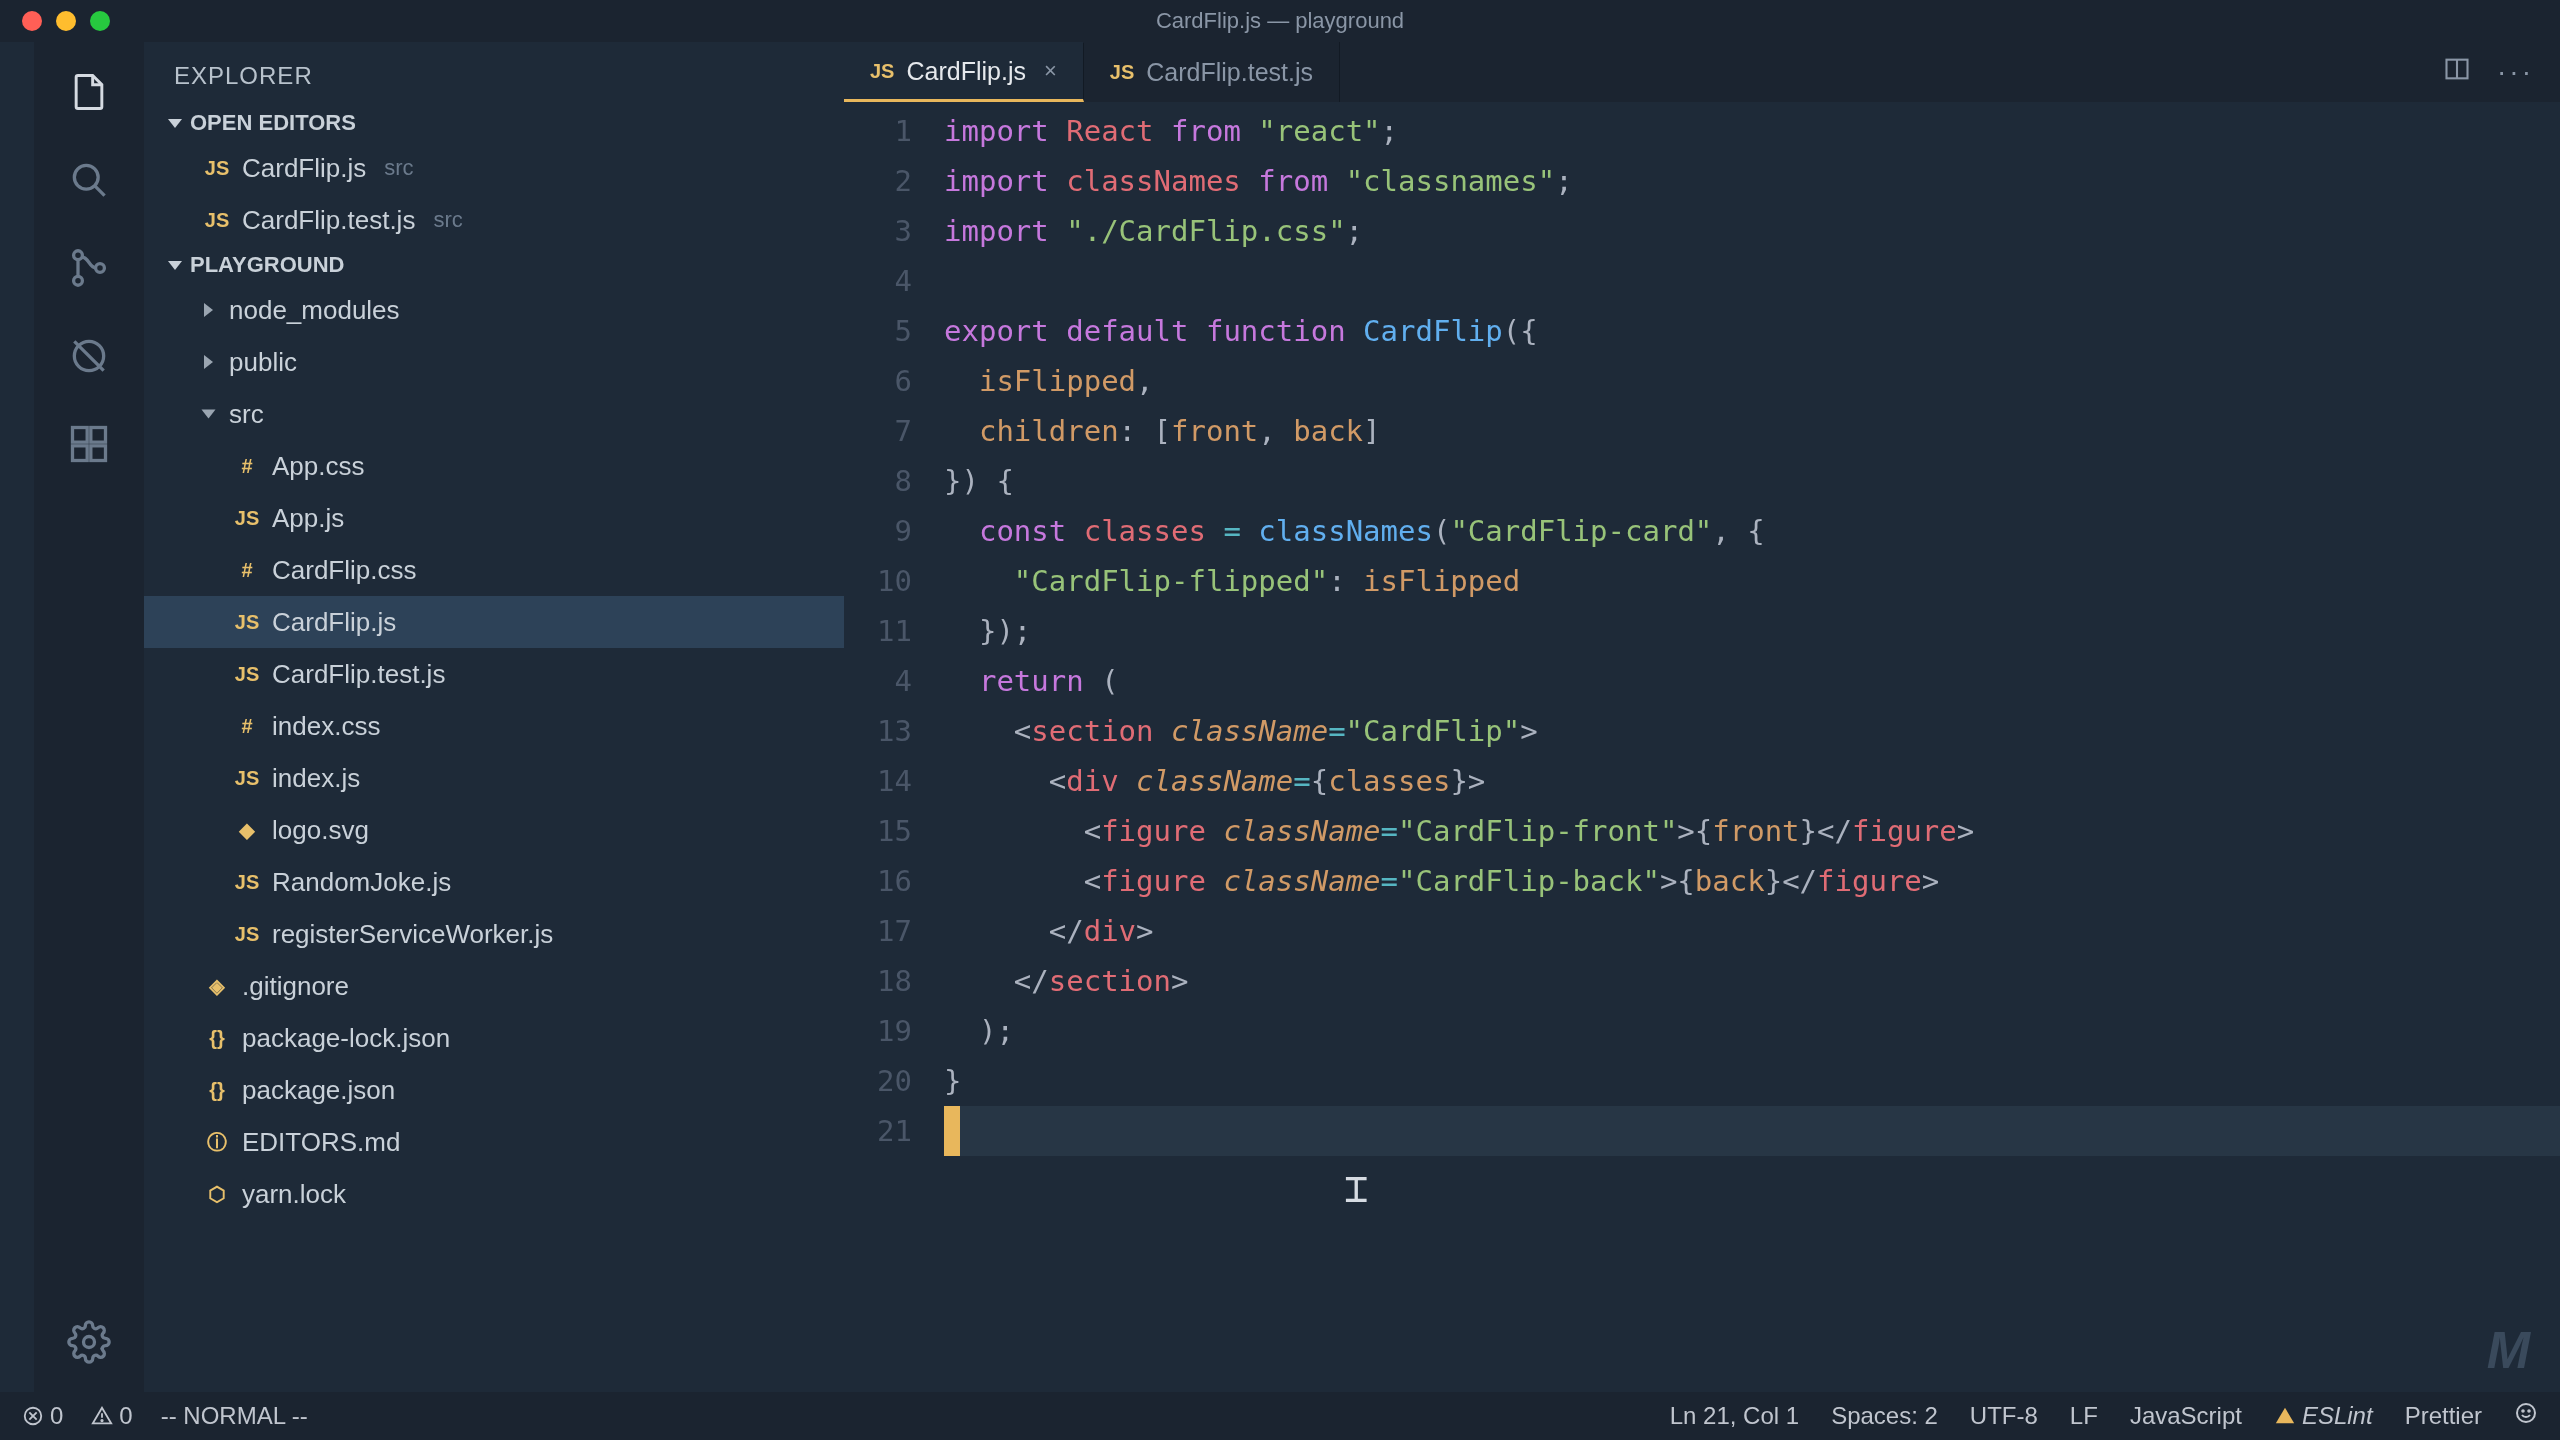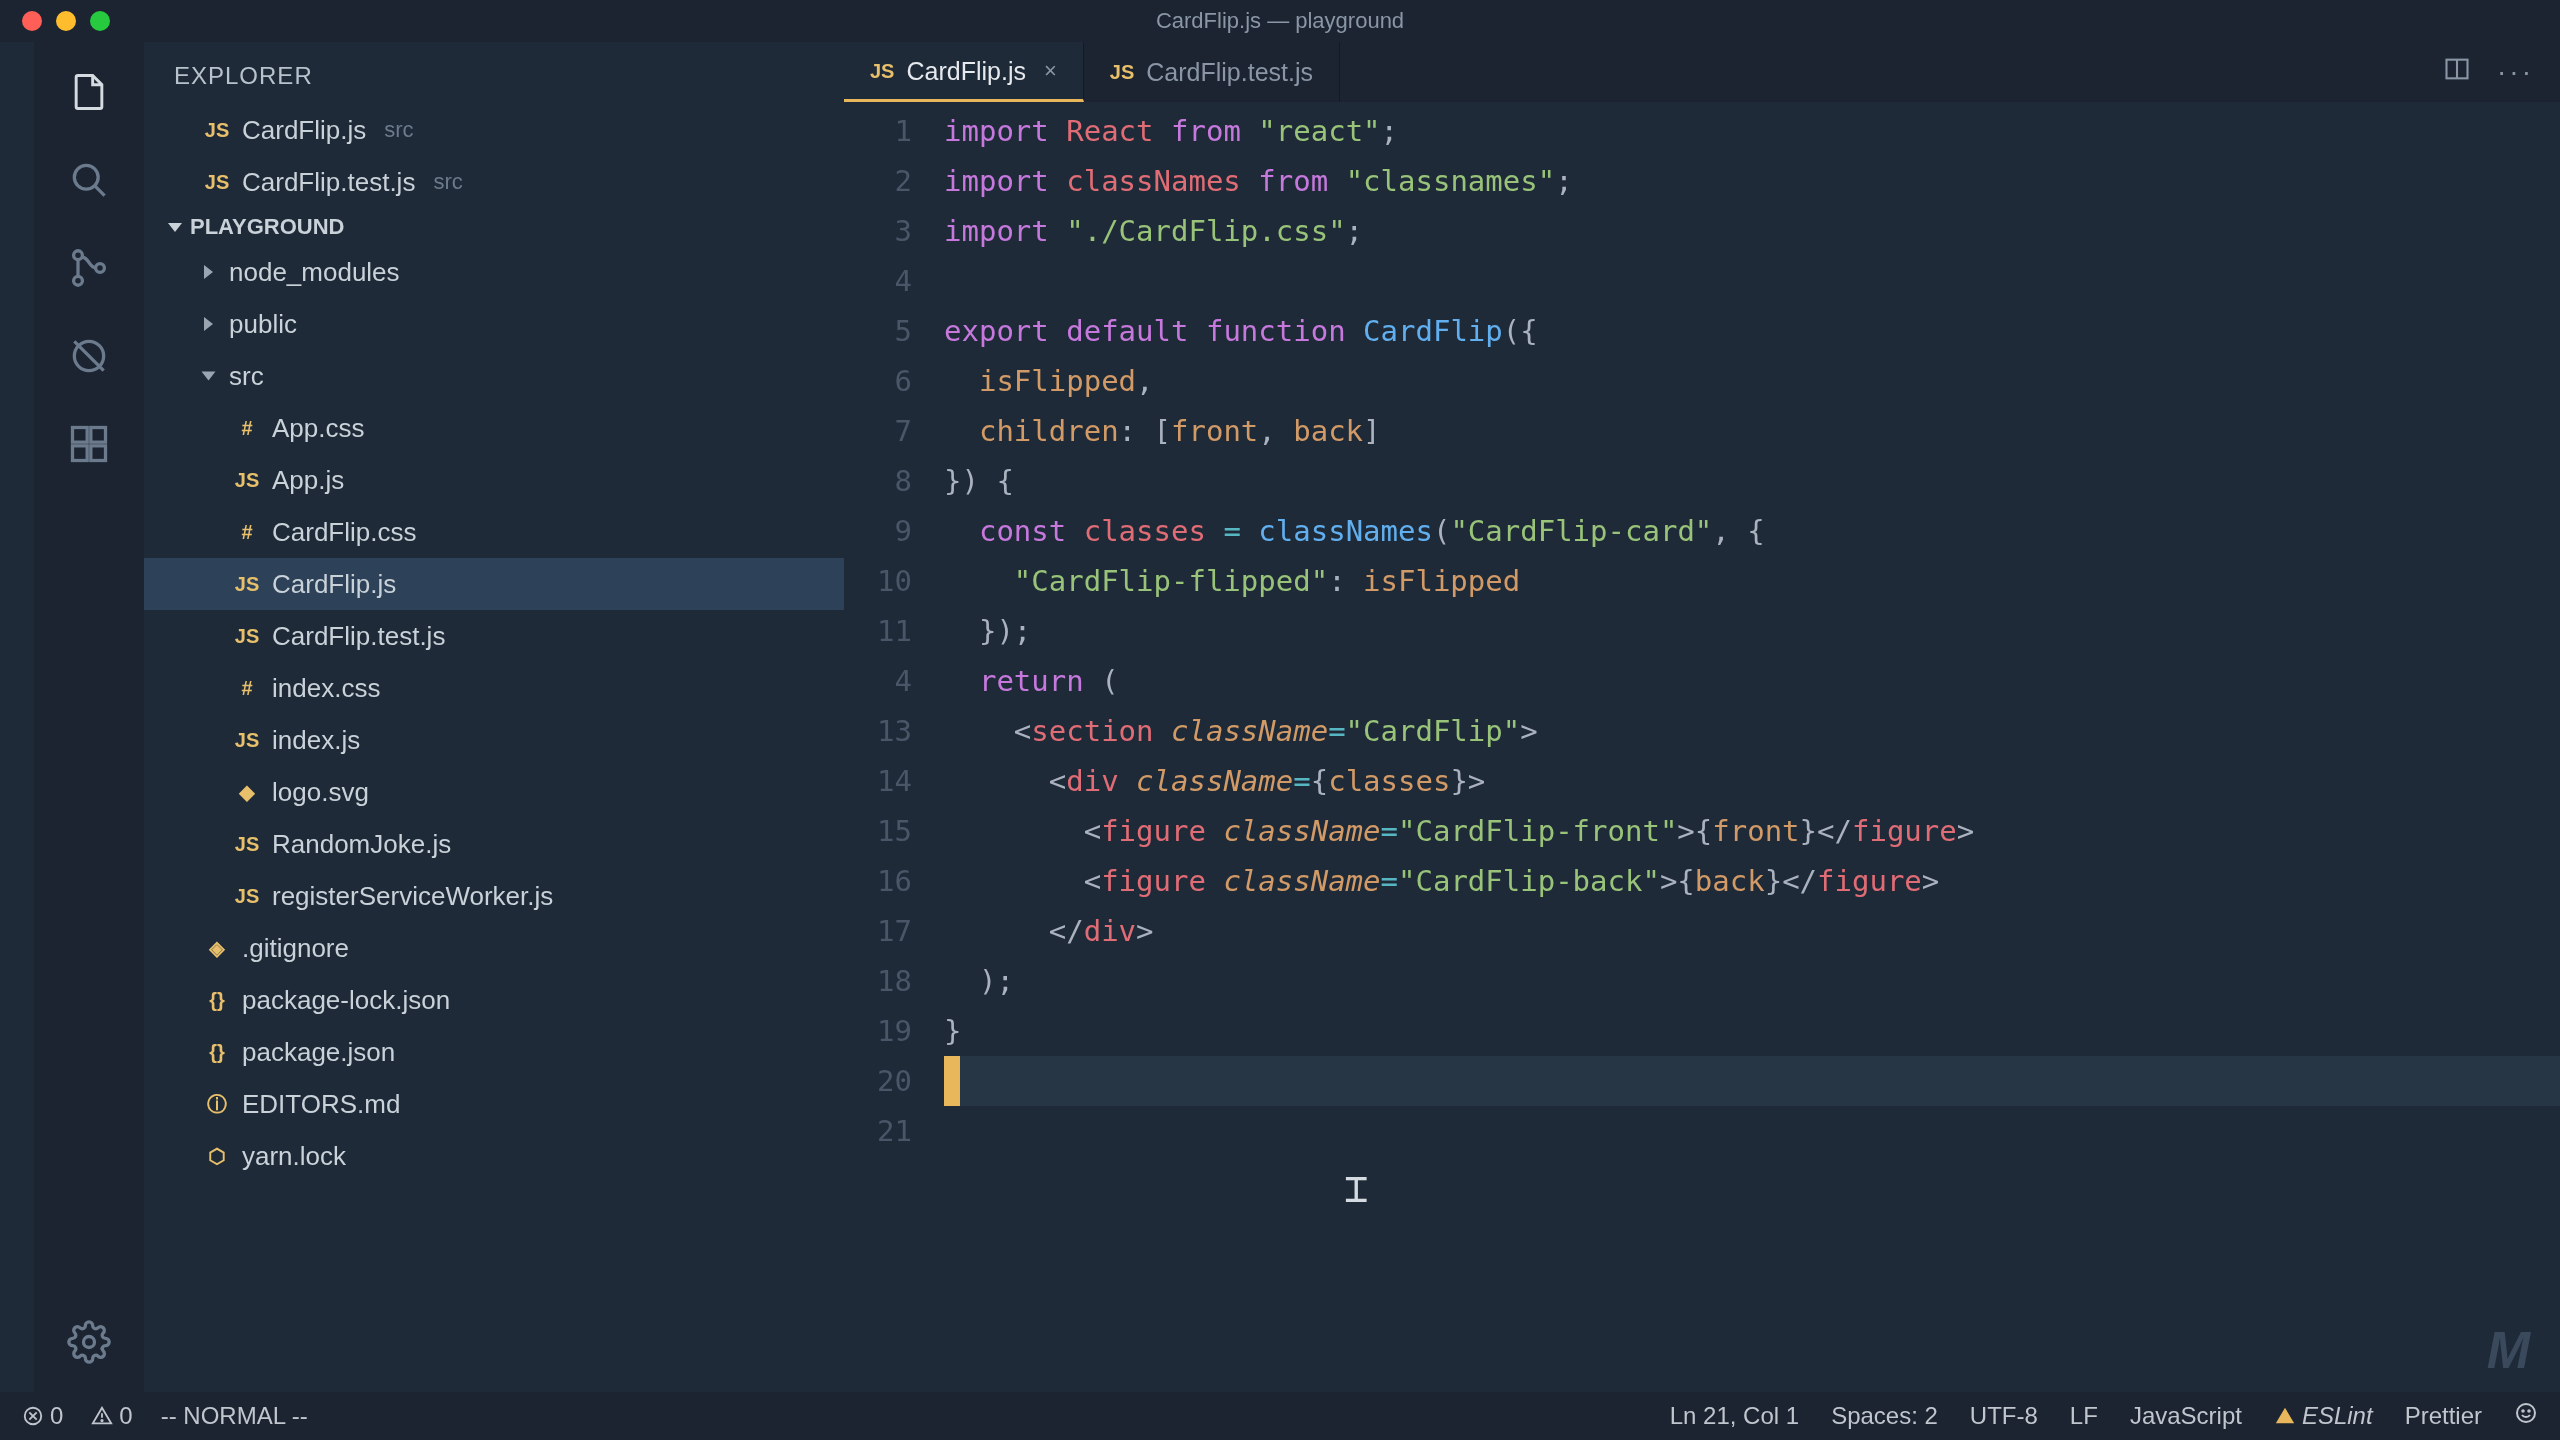--- a/index.html
+++ b/index.html
@@ -327,20 +327,24 @@
       <div class="act-icon" style="margin-bottom:28px">
         <svg viewBox="0 0 24 24" fill="none" stroke="currentColor" stroke-width="1.8">
             <circle cx="12" cy="12" r="3"></circle>
             <path d="M19.4 15a1.7 1.7 0 0 0 .34 1.87l.06.06a2 2 0 1 1-2.83 2.83l-.06-.06a1.7 1.7 0 0 0-1.87-.34 1.7 1.7 0 0 0-1 1.56V21a2 2 0 1 1-4 0v-.09a1.7 1.7 0 0 0-1-1.56 1.7 1.7 0 0 0-1.87.34l-.06.06a2 2 0 1 1-2.83-2.83l.06-.06a1.7 1.7 0 0 0 .34-1.87 1.7 1.7 0 0 0-1.56-1H3a2 2 0 1 1 0-4h.09a1.7 1.7 0 0 0 1.56-1 1.7 1.7 0 0 0-.34-1.87l-.06-.06a2 2 0 1 1 2.83-2.83l.06.06a1.7 1.7 0 0 0 1.87.34H9a1.7 1.7 0 0 0 1-1.56V3a2 2 0 1 1 4 0v.09a1.7 1.7 0 0 0 1 1.56 1.7 1.7 0 0 0 1.87-.34l.06-.06a2 2 0 1 1 2.83 2.83l-.06.06a1.7 1.7 0 0 0-.34 1.87V9a1.7 1.7 0 0 0 1.56 1H21a2 2 0 1 1 0 4h-.09a1.7 1.7 0 0 0-1.56 1z"></path>
           </svg>
       </div>
     </div>
 
     <div class="sidebar">
       <div class="sidebar-title">EXPLORER</div>
+      <div class="section-header">
+        <span class="chev"></span>
+        <span>OPEN EDITORS</span>
+      </div>
       <div id="open-editors">
           <div class="file-row indent1">
             <span class="file-icon icon-js">JS</span>
             <span>CardFlip.js</span>
             <span class="dir-tag">src</span>
           </div>
           <div class="file-row indent1">
             <span class="file-icon icon-js">JS</span>
             <span>CardFlip.test.js</span>
             <span class="dir-tag">src</span>
@@ -485,20 +489,21 @@
             <div class="ln"><span class="tk-punc">}) {</span></div>
             <div class="ln"><span class="tk-plain">  </span><span class="tk-const">const</span><span class="tk-plain"> </span><span class="tk-def">classes</span><span class="tk-plain"> </span><span class="tk-eq">=</span><span class="tk-plain"> </span><span class="tk-fn">classNames</span><span class="tk-punc">(</span><span class="tk-str">"CardFlip-card"</span><span class="tk-punc">, {</span></div>
             <div class="ln"><span class="tk-plain">    </span><span class="tk-str">"CardFlip-flipped"</span><span class="tk-punc">: </span><span class="tk-var">isFlipped</span></div>
             <div class="ln"><span class="tk-plain">  </span><span class="tk-punc">});</span></div>
             <div class="ln"><span class="tk-plain">  </span><span class="tk-kw">return</span><span class="tk-plain"> </span><span class="tk-punc">(</span></div>
             <div class="ln"><span class="tk-plain">    </span><span class="tk-punc">&lt;</span><span class="tk-tag">section</span><span class="tk-plain"> </span><span class="tk-attr">className</span><span class="tk-eq">=</span><span class="tk-str">"CardFlip"</span><span class="tk-punc">&gt;</span></div>
             <div class="ln"><span class="tk-plain">      </span><span class="tk-punc">&lt;</span><span class="tk-tag">div</span><span class="tk-plain"> </span><span class="tk-attr">className</span><span class="tk-eq">=</span><span class="tk-punc">{</span><span class="tk-var">classes</span><span class="tk-punc">}&gt;</span></div>
             <div class="ln"><span class="tk-plain">        </span><span class="tk-punc">&lt;</span><span class="tk-tag">figure</span><span class="tk-plain"> </span><span class="tk-attr">className</span><span class="tk-eq">=</span><span class="tk-str">"CardFlip-front"</span><span class="tk-punc">&gt;{</span><span class="tk-var">front</span><span class="tk-punc">}&lt;/</span><span class="tk-tag">figure</span><span class="tk-punc">&gt;</span></div>
             <div class="ln"><span class="tk-plain">        </span><span class="tk-punc">&lt;</span><span class="tk-tag">figure</span><span class="tk-plain"> </span><span class="tk-attr">className</span><span class="tk-eq">=</span><span class="tk-str">"CardFlip-back"</span><span class="tk-punc">&gt;{</span><span class="tk-var">back</span><span class="tk-punc">}&lt;/</span><span class="tk-tag">figure</span><span class="tk-punc">&gt;</span></div>
             <div class="ln"><span class="tk-plain">      </span><span class="tk-punc">&lt;/</span><span class="tk-tag">div</span><span class="tk-punc">&gt;</span></div>
+            <div class="ln"><span class="tk-plain">    </span><span class="tk-punc">&lt;/</span><span class="tk-tag">section</span><span class="tk-punc">&gt;</span></div>
             <div class="ln"><span class="tk-plain">  </span><span class="tk-punc">);</span></div>
             <div class="ln"><span class="tk-punc">}</span></div>
             <div class="ln current"><span class="cursor-block"></span></div>
           </div>
       </div>
     </div>
   </div>
 
   <div class="status-bar">
     <span class="sb-icon">

